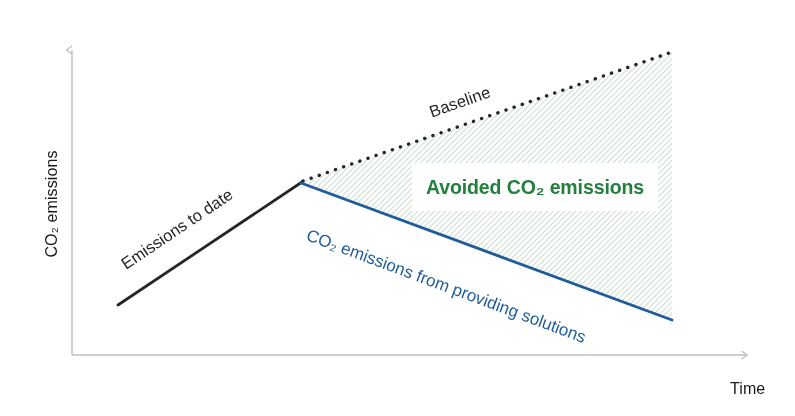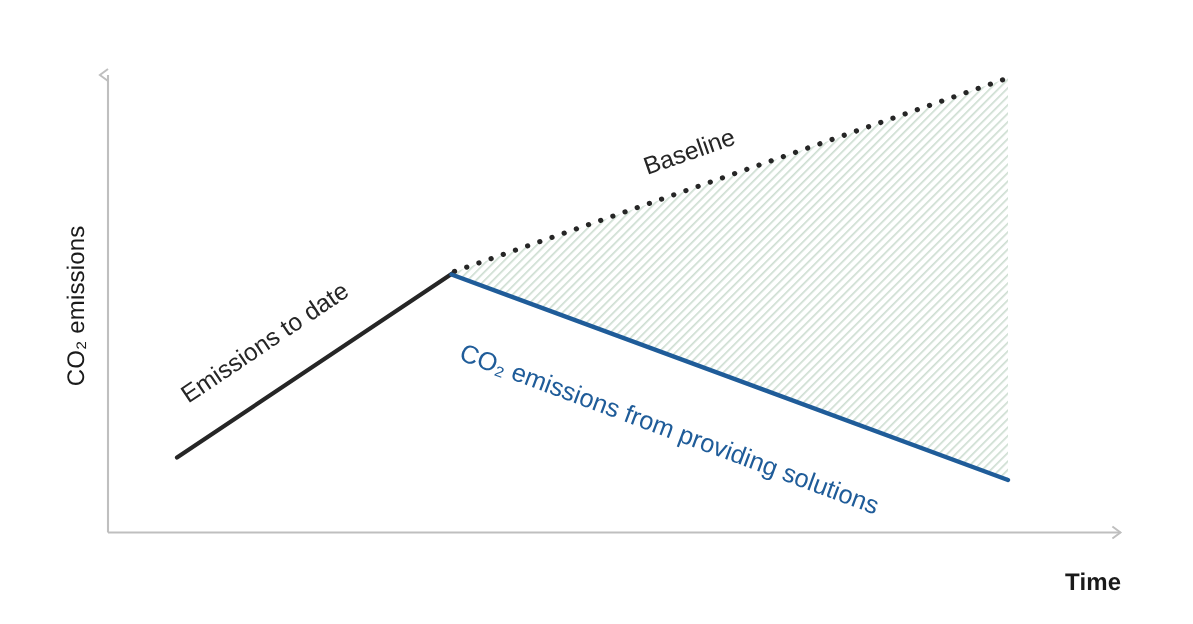--- a/index.html
+++ b/index.html
@@ -34,23 +34,22 @@
   }
   #ylabel {
     left: -28px;
     top: 195px;
     width: 160px;
     text-align: center;
     transform: rotate(-90deg);
     transform-origin: center center;
   }
   #xlabel {
-    left: 710px;
+    left: 730px;
     top: 380px;
-    font-weight: bold;
   }
   .series-label {
     position: absolute;
     white-space: nowrap;
     font-family: "Liberation Sans", sans-serif;
   }
   #label-emissions-to-date {
     left: 123px;
     top: 256px;
     font-size: 16.5px;
@@ -128,14 +127,17 @@
 
   <div class="axis-label" id="ylabel">CO₂ emissions</div>
   <div class="axis-label" id="xlabel">Time</div>
 
   <div class="series-label" id="label-emissions-to-date">Emissions to date</div>
 
   <div class="series-label" id="label-baseline">Baseline</div>
 
   <div class="series-label" id="label-solutions">CO₂ emissions from providing solutions</div>
 
+  <div id="label-avoided-box">
+    <span id="label-avoided">Avoided CO₂ emissions</span>
+  </div>
 
 </div>
 
 </body></html>

